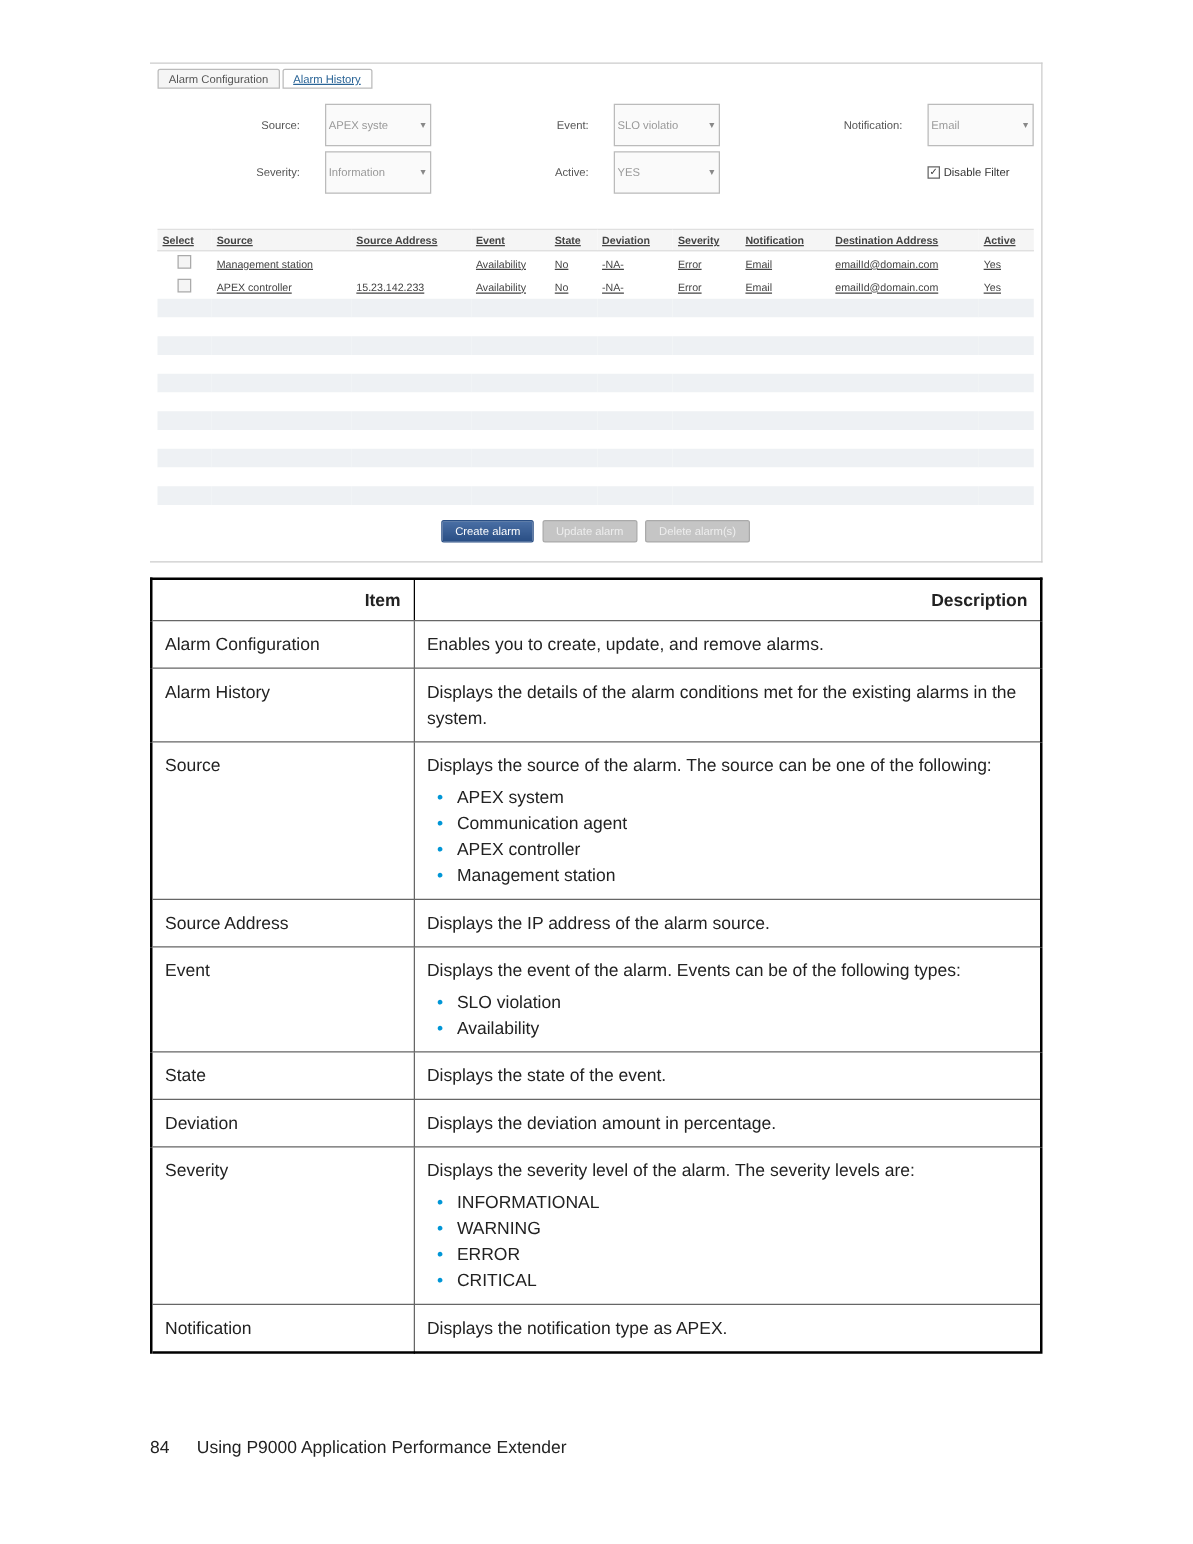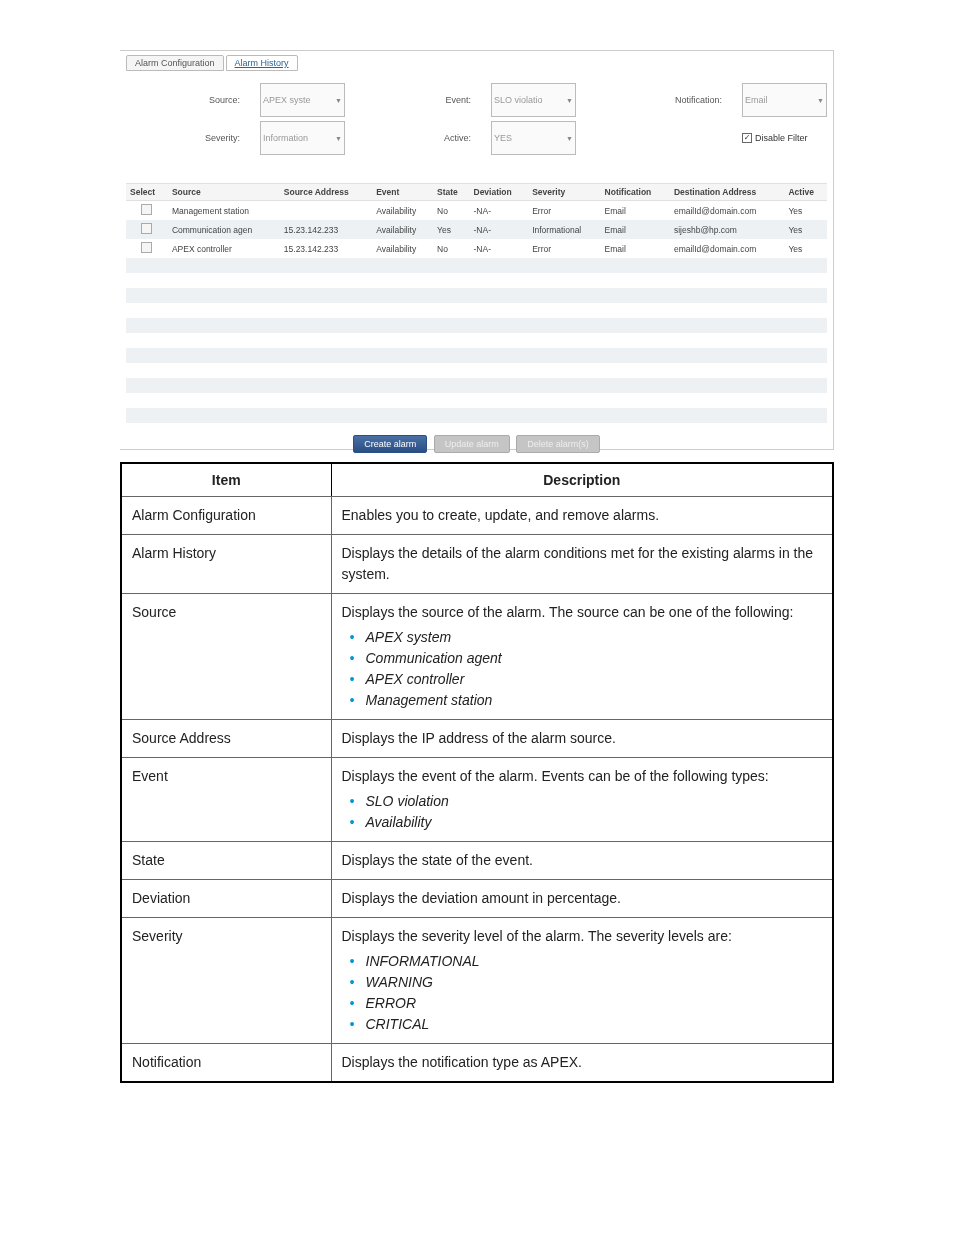--- a/index.html
+++ b/index.html
@@ -70,20 +70,21 @@
   .chk-lbl { display: flex; align-items: center; gap: 3px; color:#333;}
   .chk {
     width: 10px; height: 10px; border: 1px solid #666; background:#fff;
     display:inline-flex;align-items:center;justify-content:center;font-size:8px; line-height:8px;
   }
   .grid {
     width: 100%;
     border-collapse: collapse;
     font-size: 8.5px;
     color: #444;
+    text-decoration: underline;
   }
   .grid th {
     text-align: left;
     font-weight: bold;
     background: #f5f5f5;
     padding: 3px 4px;
     border-top: 1px solid #e0e0e0;
     border-bottom: 1px solid #e0e0e0;
   }
   .grid td {
@@ -127,21 +128,21 @@
   }
   
   table.desc {
     width: 100%;
     border-collapse: collapse;
     border: 2px solid #000;
     font-size: 14px;
     color: #222;
   }
   table.desc th {
-    text-align: center;
+    text-align: right;
     font-weight: bold;
     padding: 8px 10px;
     border: 1px solid #000;
     border-top: 2px solid #000;
     border-bottom: 1px solid #666;
   }
   table.desc td {
     padding: 8px 10px;
     border: 1px solid #666;
     vertical-align: top;
@@ -151,21 +152,20 @@
   table.desc td:last-child, table.desc th:last-child { border-right:2px solid #000;}
   .bullets {
     margin: 4px 0 0 0;
     padding-left: 24px;
     list-style: none;
   }
   .bullets li {
     position: relative;
     padding-left: 0;
     line-height: 1.5;
-    font-style: italic;
   }
   .bullets li::before {
     content: "•";
     color: #0096d6;
     position: absolute;
     left: -16px;
     font-size: 14px;
   }
   .footer {
     margin-top: 66px;
@@ -241,32 +241,20 @@
               <td>Management station</td>
               <td></td>
               <td>Availability</td>
               <td>No</td>
               <td>-NA-</td>
               <td>Error</td>
               <td>Email</td>
               <td>emailId@domain.com</td>
               <td>Yes</td>
             </tr>
-            <tr class="stripe">
-              <td style="text-align: center;"><span class="sel-box"></span></td>
-              <td>Communication agen</td>
-              <td>15.23.142.233</td>
-              <td>Availability</td>
-              <td>Yes</td>
-              <td>-NA-</td>
-              <td>Informational</td>
-              <td>Email</td>
-              <td>sijeshb@hp.com</td>
-              <td>Yes</td>
-            </tr>
             <tr class="plain">
               <td style="text-align: center;"><span class="sel-box"></span></td>
               <td>APEX controller</td>
               <td>15.23.142.233</td>
               <td>Availability</td>
               <td>No</td>
               <td>-NA-</td>
               <td>Error</td>
               <td>Email</td>
               <td>emailId@domain.com</td>
@@ -469,14 +457,18 @@
               <li>CRITICAL</li>
             </ul></td>
         </tr>
         <tr>
           <td>Notification</td>
           <td>Displays the notification type as APEX.</td>
         </tr>
       </tbody>
   </table>
 
+  <div class="footer">
+    <span class="pg">84</span>
+    <span>Using P9000 Application Performance Extender</span>
+  </div>
 
 </div>
 
 </body></html>

